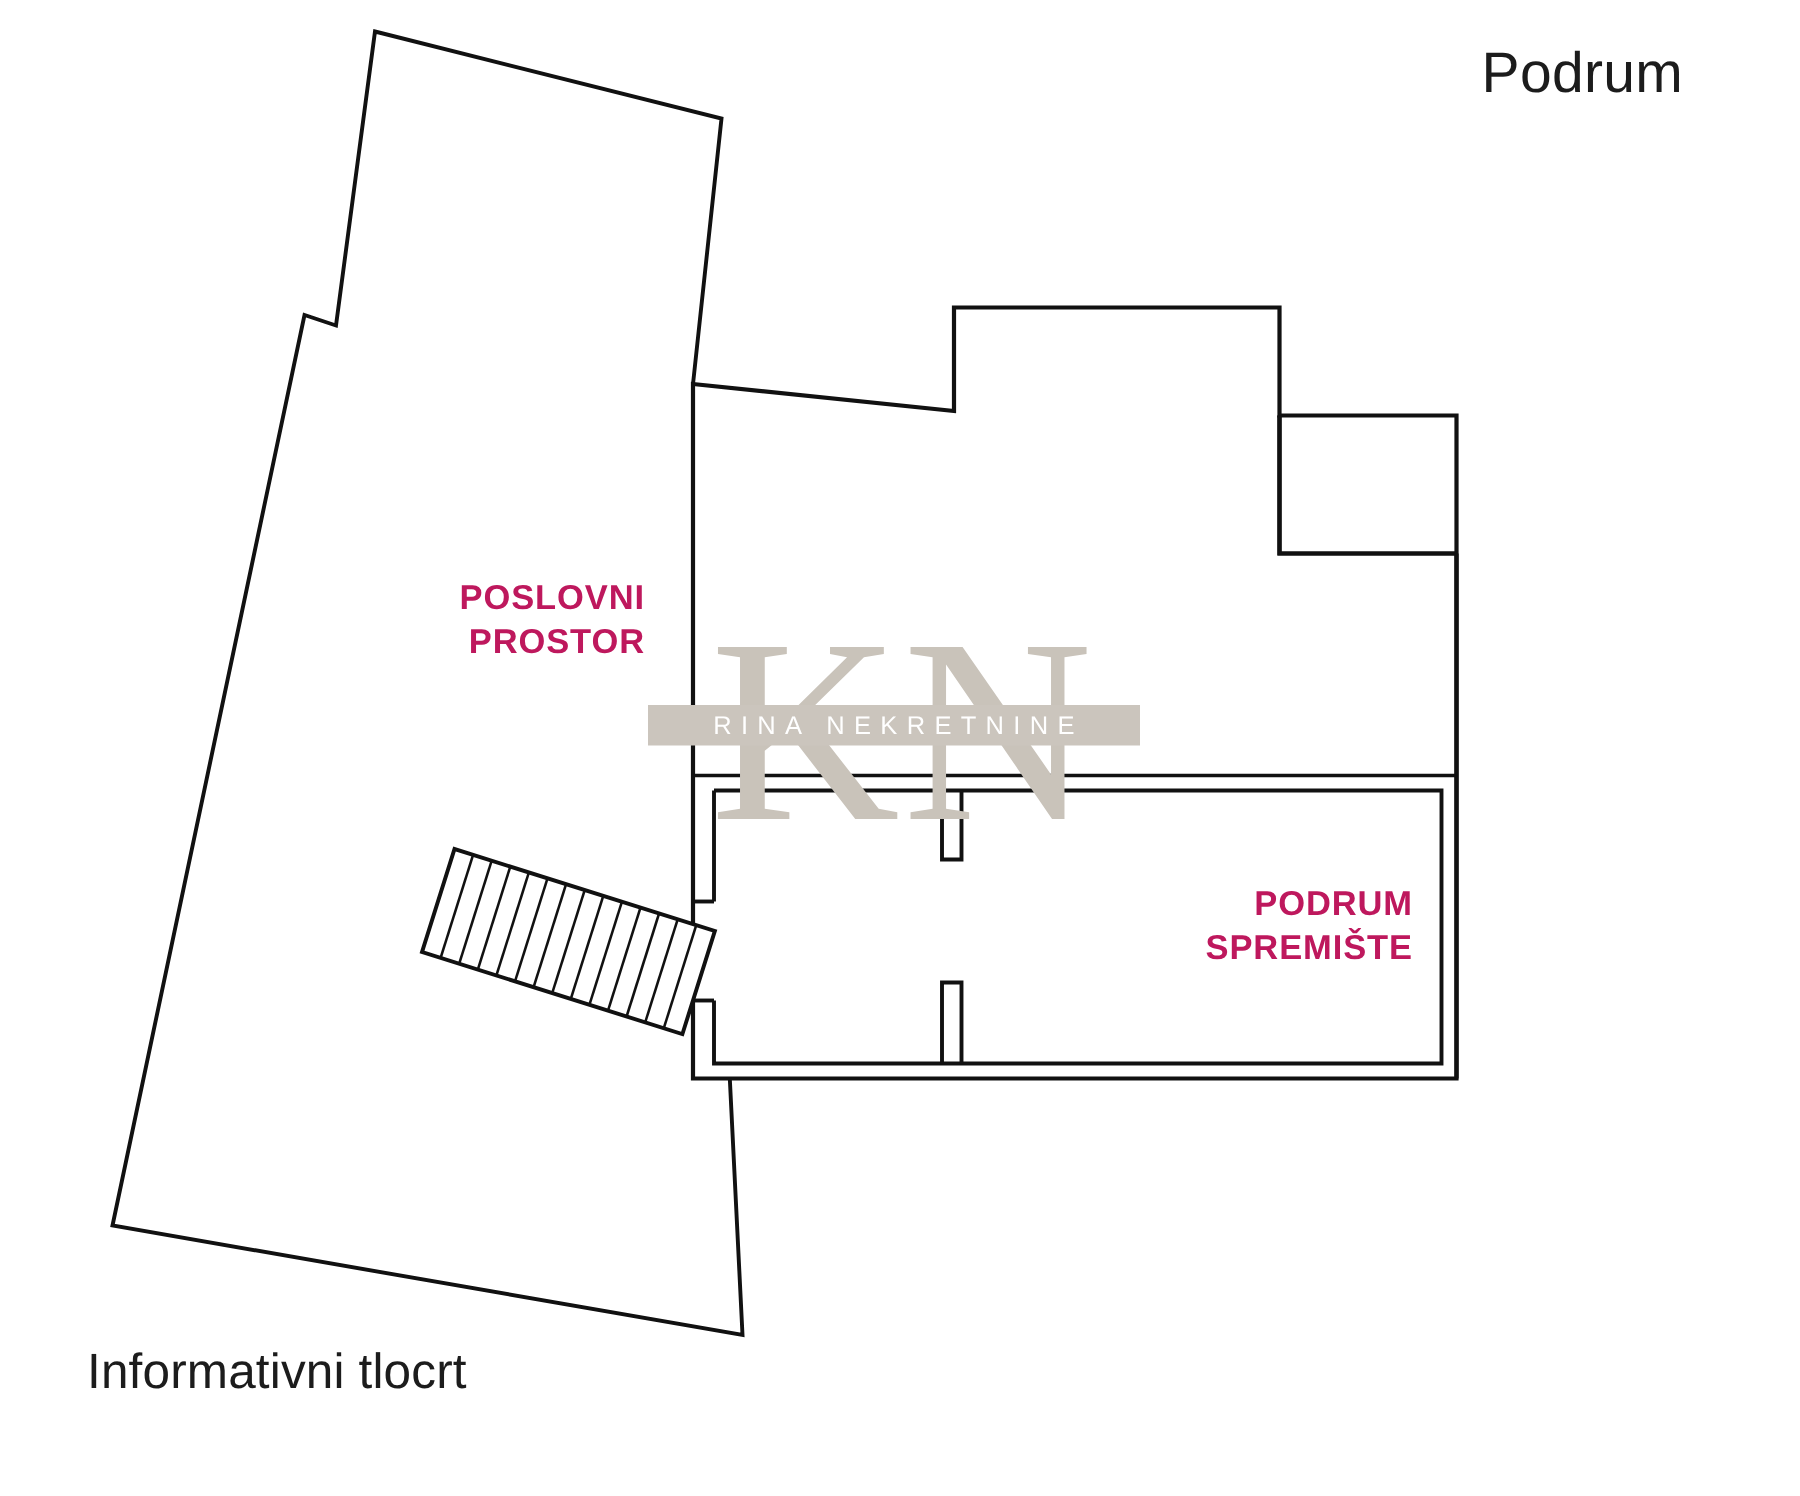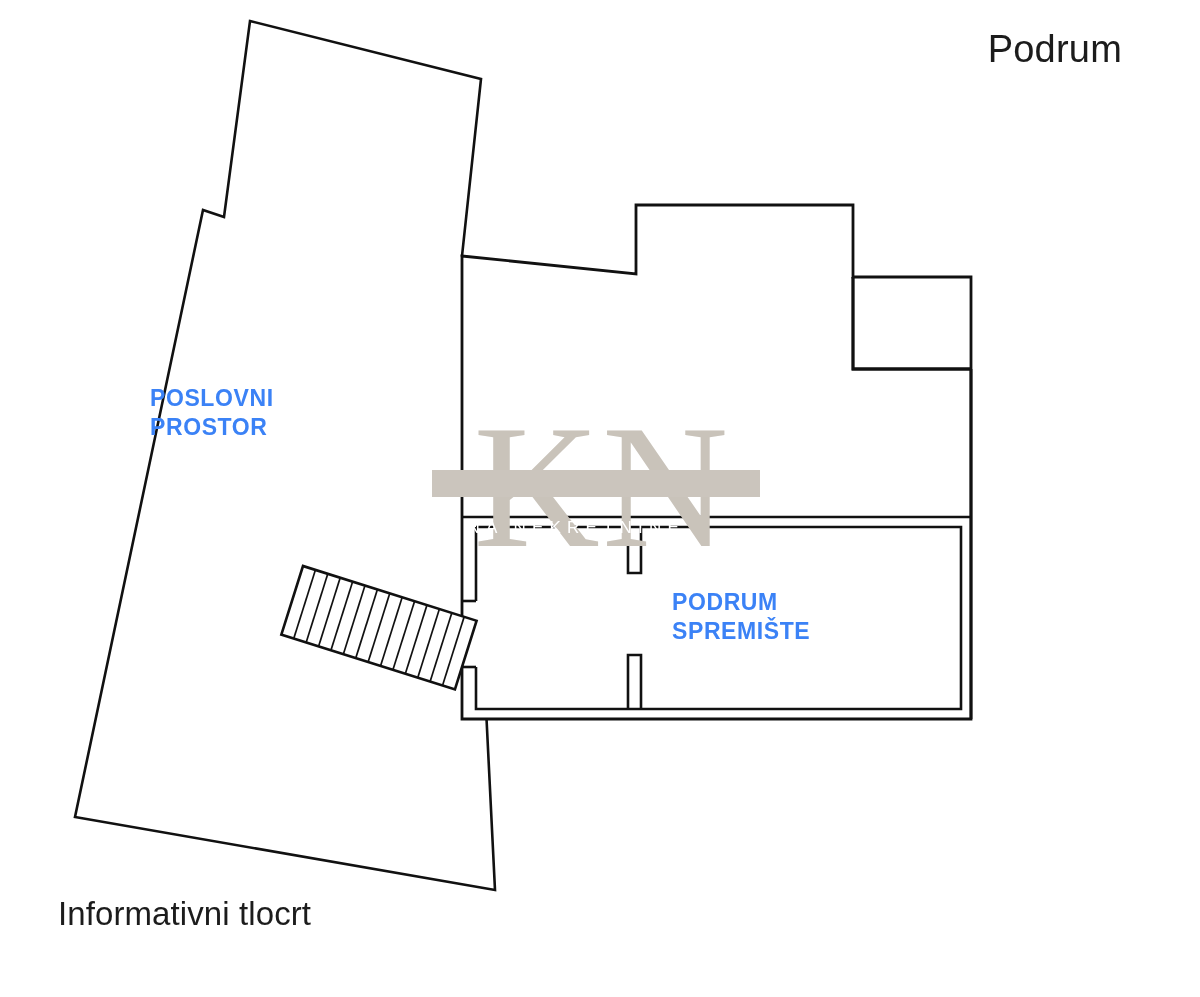--- a/index.html
+++ b/index.html
@@ -49,25 +49,25 @@
     font-size: 33px;
     font-weight: 400;
     color: #1c1c1c;
     letter-spacing: 0.1px;
     white-space: nowrap;
   }
   
   .room-label {
     position: absolute;
     font-weight: 700;
-    color: #3b82f6;
+    color: #be185d;
     font-size: 23px;
     line-height: 29px;
     letter-spacing: 0.6px;
-    text-align: left;
+    text-align: right;
     white-space: pre-line;
   }
   #label-poslovni {
     left: 150px;
     top: 384px;
     width: 280px;
   }
   #label-podrum {
     left: 672px;
     top: 588px;
@@ -104,27 +104,26 @@
     height: 27px;
     background: #cbc5bd;
   }
   .wm-band-text {
     position: absolute;
     left: -5px;
     top: 72px;
     width: 328px;
     height: 27px;
     line-height: 27px;
-    text-align: left;
+    text-align: center;
     color: #ffffff;
     font-size: 17px;
     letter-spacing: 6.2px;
     font-family: "Liberation Sans", sans-serif;
     text-indent: 6px;
-    margin-top: 44px;
   }
   .wm-sub {
     position: absolute;
     left: 0;
     top: 192px;
     width: 330px;
     text-align: center;
     color: #c9c9c9;
     font-size: 18px;
     letter-spacing: 3.0px;

